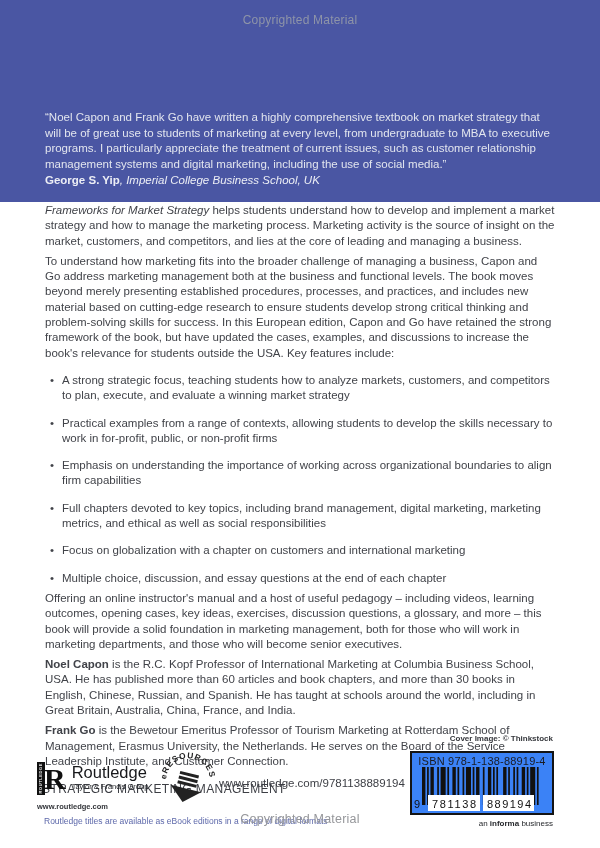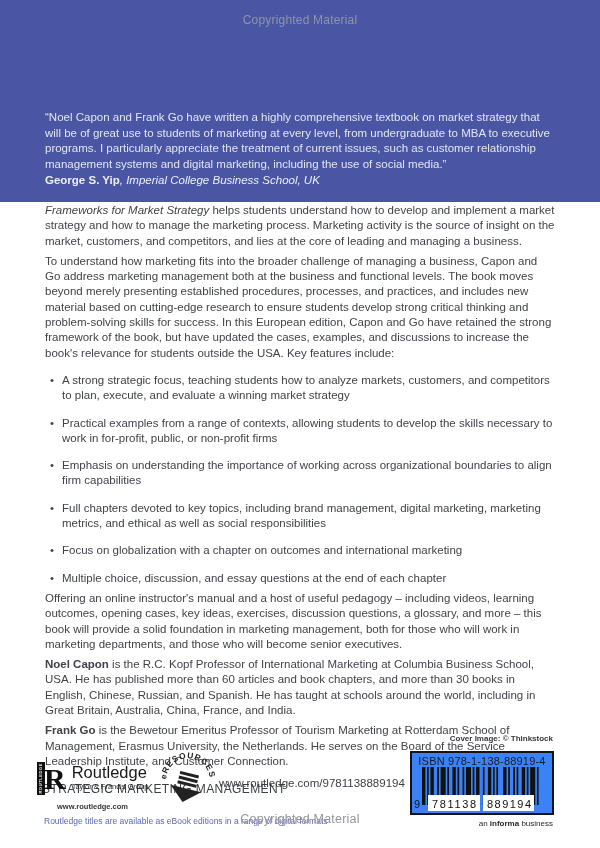--- a/index.html
+++ b/index.html
@@ -53,21 +53,21 @@
     writing-mode:vertical-rl;transform:rotate(180deg);
     color:#ffffff;font-size:4px;font-weight:bold;letter-spacing:.6px;line-height:8px;
   }
   .r-glyph{
     font-family:"Liberation Serif",serif;font-weight:bold;font-size:30px;line-height:33px;
     color:#101010;margin-left:-1px;
   }
   .r-words{margin-top:2px;}
   .r-word{font-size:16.5px;color:#17181b;line-height:17px;}
   .r-tf{font-size:7.5px;color:#222428;margin-top:1px;}
-  .rsite{position:absolute;left:37px;top:802px;font-size:7.5px;font-weight:600;color:#33353a;margin-left:20px;}
+  .rsite{position:absolute;left:37px;top:802px;font-size:7.5px;font-weight:600;color:#33353a;}
   .stamp{position:absolute;left:160px;top:752px;transform:rotate(14deg);}
   .page-url{position:absolute;left:219px;top:777px;font-size:11.5px;color:#3c3e44;}
   .ebook-note{position:absolute;left:44px;top:816px;font-size:8.5px;color:#5d68aa;}
   .cm-bottom{
     position:absolute;top:812px;left:0;right:0;text-align:center;
     font-size:12.5px;font-weight:500;color:#95969a;letter-spacing:.2px;
   }
 </style>
 </head>
 <body>
@@ -83,21 +83,21 @@
   </div>
 
   <div class="copy">
     <p><span class="lead-italic">Frameworks for Market Strategy</span><span> helps students understand how to develop and implement a market strategy and how to manage the marketing process. Marketing activity is the source of insight on the market, customers, and competitors, and lies at the core of leading and managing a business.</span></p>
     <p>To understand how marketing fits into the broader challenge of managing a business, Capon and Go address marketing management both at the business and functional levels. The book moves beyond merely presenting established procedures, processes, and practices, and includes new material based on cutting-edge research to ensure students develop strong critical thinking and problem-solving skills for success. In this European edition, Capon and Go have retained the strong framework of the book, but have updated the cases, examples, and discussions to increase the book's relevance for students outside the USA. Key features include:</p>
     <div class="bullets">
       <div class="bullet">A strong strategic focus, teaching students how to analyze markets, customers, and competitors to plan, execute, and evaluate a winning market strategy</div>
       <div class="bullet">Practical examples from a range of contexts, allowing students to develop the skills necessary to work in for-profit, public, or non-profit firms</div>
       <div class="bullet">Emphasis on understanding the importance of working across organizational boundaries to align firm capabilities</div>
       <div class="bullet">Full chapters devoted to key topics, including brand management, digital marketing, marketing metrics, and ethical as well as social responsibilities</div>
-      <div class="bullet">Focus on globalization with a chapter on outcomes and international marketing</div>
+      <div class="bullet">Focus on globalization with a chapter on customers and international marketing</div>
       <div class="bullet">Multiple choice, discussion, and essay questions at the end of each chapter</div>
     </div>
     <p>Offering an online instructor's manual and a host of useful pedagogy – including videos, learning outcomes, opening cases, key ideas, exercises, discussion questions, a glossary, and more – this book will provide a solid foundation in marketing management, both for those who will work in marketing departments, and those who will become senior executives.</p>
     <p><span class="lead-bold">Noel Capon</span><span> is the R.C. Kopf Professor of International Marketing at Columbia Business School, USA. He has published more than 60 articles and book chapters, and more than 30 books in English, Chinese, Russian, and Spanish. He has taught at schools around the world, including in Great Britain, Australia, China, France, and India.</span></p>
     <p><span class="lead-bold">Frank Go</span><span> is the Bewetour Emeritus Professor of Tourism Marketing at Rotterdam School of Management, Erasmus University, the Netherlands. He serves on the Board of the Service Leadership Institute, and Customer Connection.</span></p>
     <div class="book-title">STRATEGIC MARKETING MANAGEMENT</div>
   </div>
 
   <div class="credit">Cover Image: © Thinkstock</div>
 

